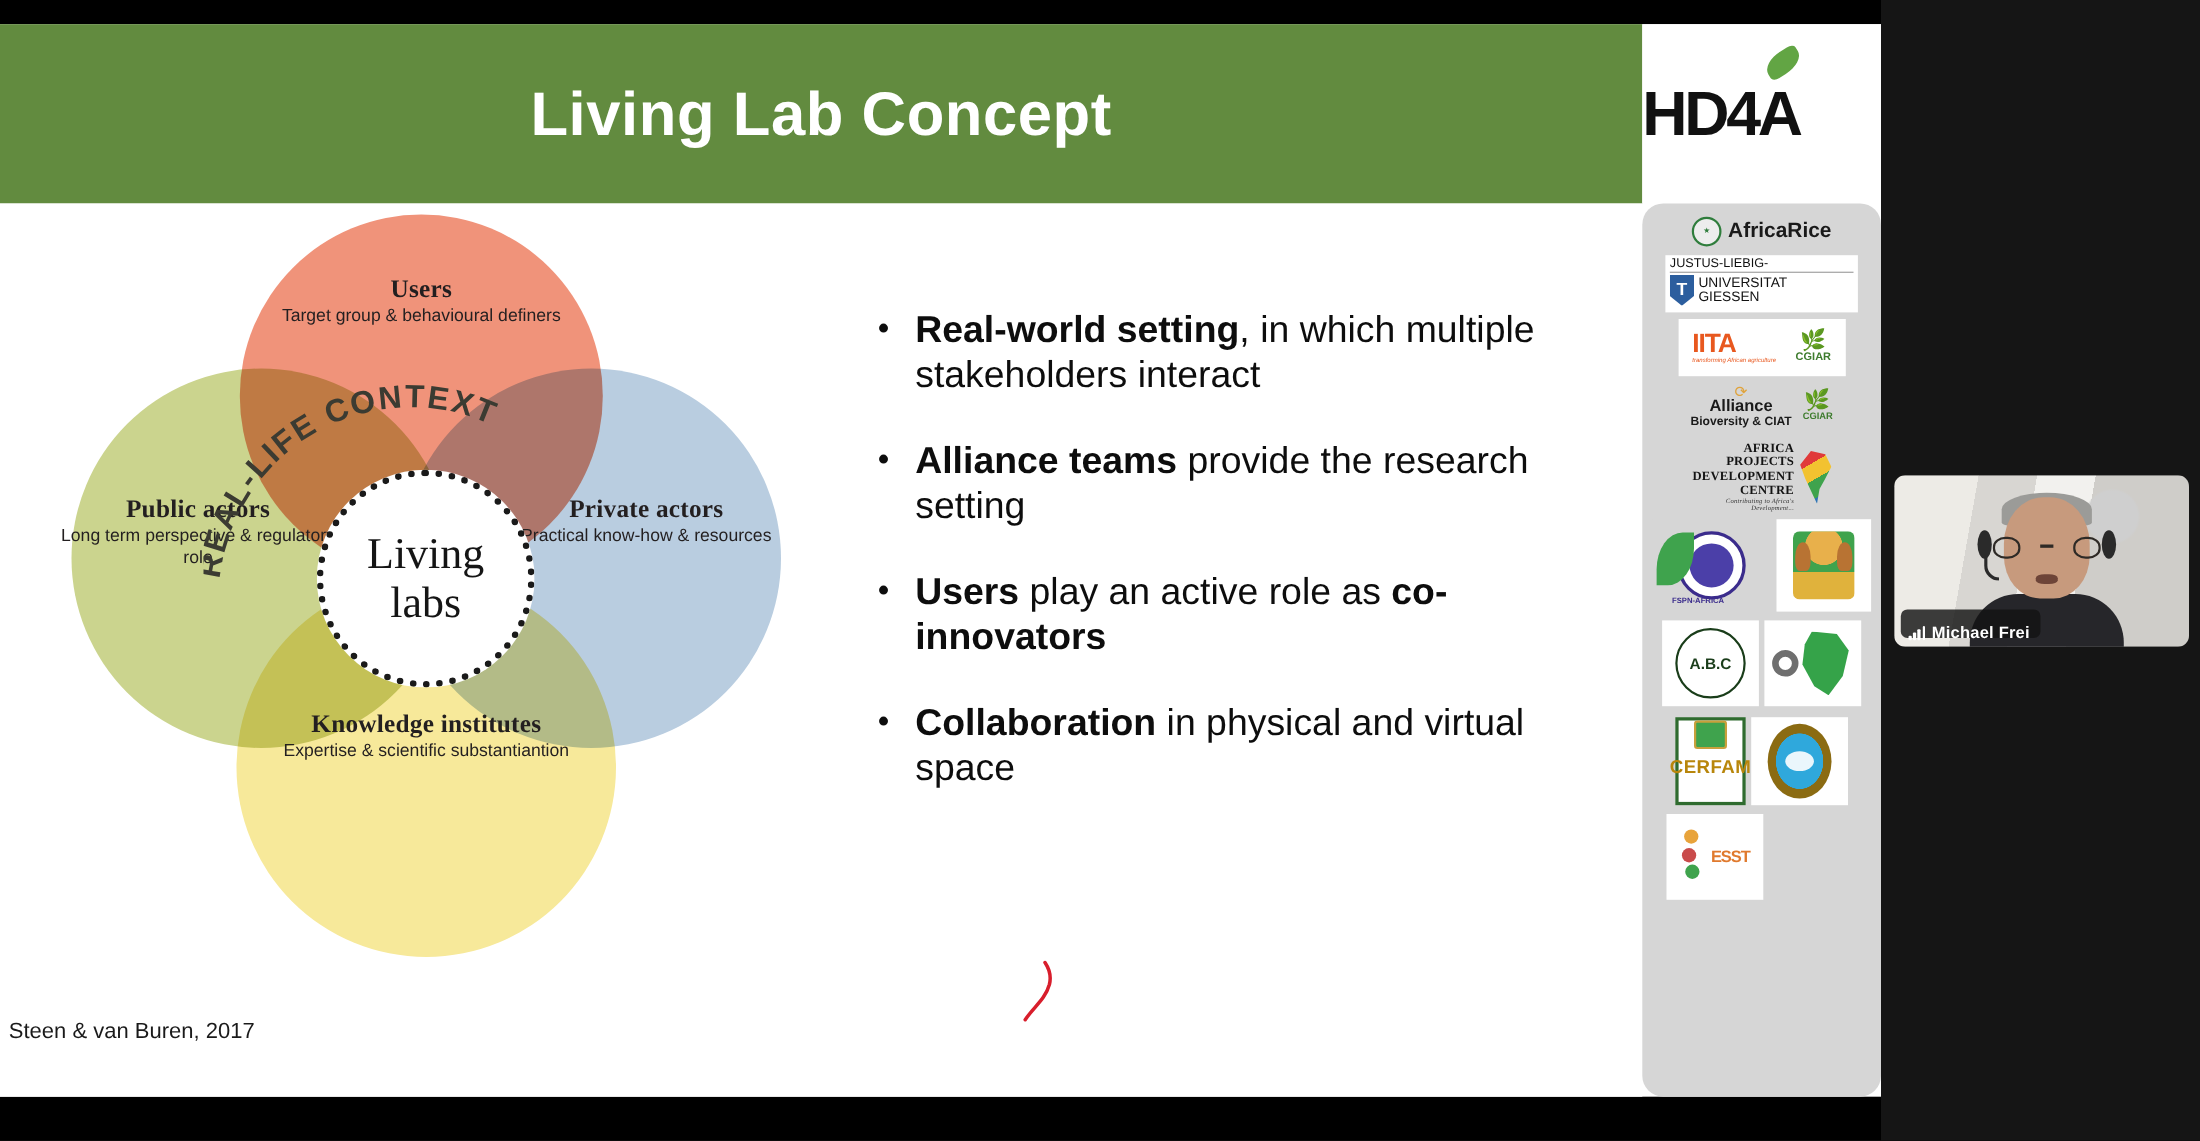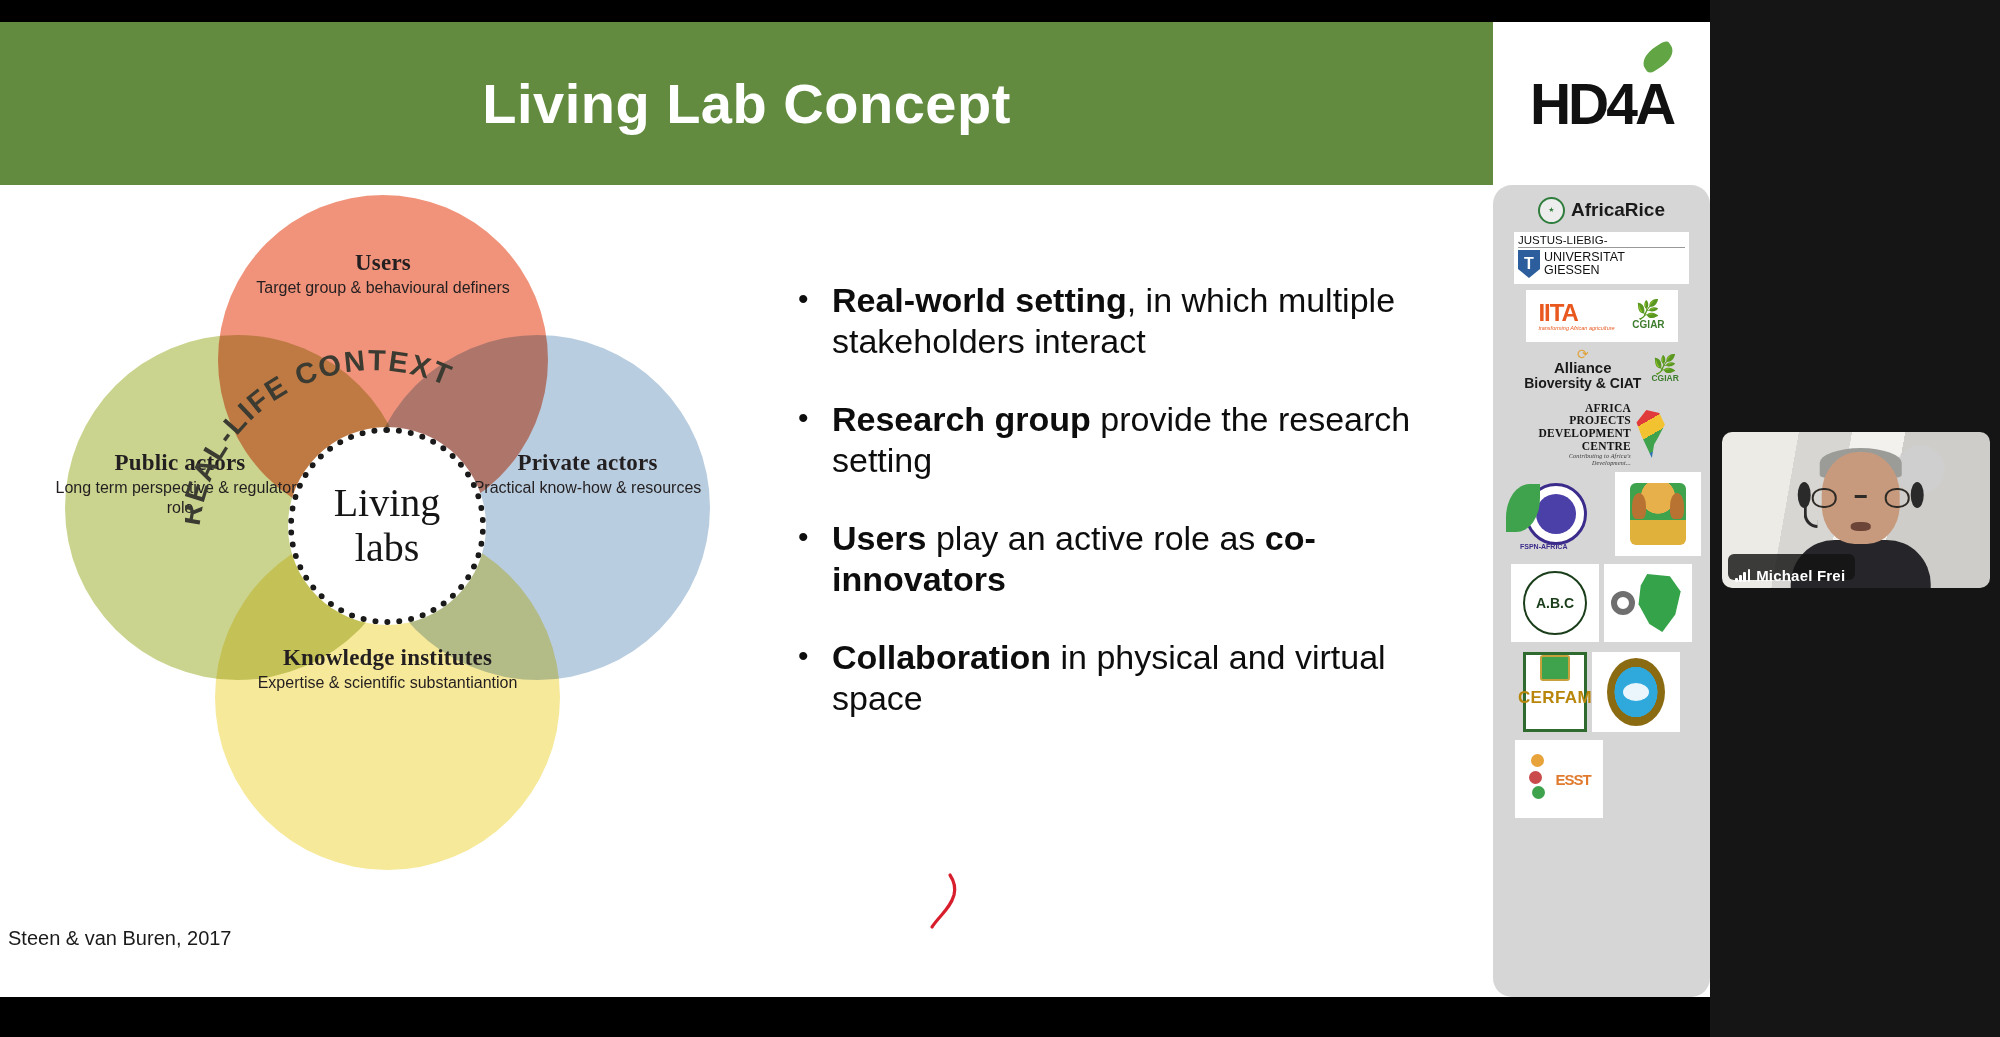--- a/index.html
+++ b/index.html
@@ -15,21 +15,21 @@
   #slide{ position:absolute; left:0; top:22px; width:1710px; height:975px; background:#fff; }
 
   
   #banner{ position:absolute; left:0; top:0; width:1493px; height:163px; background:#628B3F; }
   #banner-title{ position:absolute; left:0; top:0; width:1493px; height:163px;
     display:flex; align-items:center; justify-content:center;
     color:#fff; font-size:56px; font-weight:bold; letter-spacing:.5px; }
 
   
   #hd4a{ position:absolute; left:1493px; top:0; width:217px; height:163px; background:#fff;
-    display:flex; align-items:center; justify-content:center; }
+    display:flex; align-items:center; justify-content:flex-start; }
   #hd4a-word{ position:relative; font-size:57px; font-weight:bold; color:#111; letter-spacing:-3px;
     font-family:"Liberation Sans", sans-serif; }
   #hd4a-leaf{ position:absolute; right:-2px; top:-24px; width:34px; height:20px;
     background:#62A544; border-radius:60% 20% 60% 20%; transform:rotate(-32deg); }
 
   
   #body{ position:absolute; left:0; top:163px; width:1493px; height:812px; background:#fff; }
 
   
   #venn{ position:absolute; left:45px; top:10px; width:720px; height:745px; }
@@ -101,21 +101,21 @@
   .cgiar{ text-align:center; }
   .cgiar .leaf{ font-size:19px; color:#3E7C2E; line-height:.85; }
   .cgiar .w{ font-size:10px; font-weight:bold; color:#3E7C2E; }
 
   
   #lg-alliance{ width:175px; height:48px; margin:4px auto 0; display:flex; align-items:center;
     justify-content:center; gap:10px; }
   #lg-alliance .al{ text-align:center; }
   #lg-alliance .al .arc{ font-size:14px; color:#E0A33B; line-height:.8; }
   #lg-alliance .al .w1{ font-size:15px; font-weight:bold; color:#1a1a1a; line-height:1; }
-  #lg-alliance .al .w2{ font-size:14px; font-weight:bold; color:#1a1a1a; }
+  #lg-alliance .al .w2{ font-size:11px; font-weight:bold; color:#1a1a1a; }
 
   
   #lg-apdc{ width:130px; height:68px; margin:6px auto 0; display:flex; align-items:center; gap:3px; }
   #lg-apdc .tx{ font-family:"Liberation Serif", serif; font-weight:bold; font-size:11.5px;
     color:#141414; line-height:1.12; text-align:right; letter-spacing:.2px; }
   #lg-apdc .sub{ font-size:6px; font-style:italic; font-weight:normal; color:#333; }
   #lg-apdc .africa{ width:38px; height:48px; background:
      linear-gradient(150deg,#E03A3A 0 28%,#F2C230 28% 52%,#3FA34D 52% 78%,#2E74B5 78% 100%);
     clip-path:polygon(38% 0,78% 6%,95% 30%,76% 55%,62% 72%,55% 100%,40% 78%,22% 52%,8% 26%); }
 
@@ -266,21 +266,21 @@
 
       <div id="cite">Steen &amp; van Buren, 2017</div>
 
       <div id="bullets">
         <div class="bullet">
           <span class="dot">•</span>
           <b>Real-world setting</b><span>, in which multiple stakeholders interact</span>
         </div>
         <div class="bullet">
           <span class="dot">•</span>
-          <b>Research group</b><span> provide the research setting</span>
+          <b>Alliance teams</b><span> provide the research setting</span>
         </div>
         <div class="bullet">
           <span class="dot">•</span>
           <b>Users</b><span> play an active role as </span><b>co-innovators</b>
         </div>
         <div class="bullet">
           <span class="dot">•</span>
           <b>Collaboration</b><span> in physical and virtual space</span>
         </div>
       </div>

